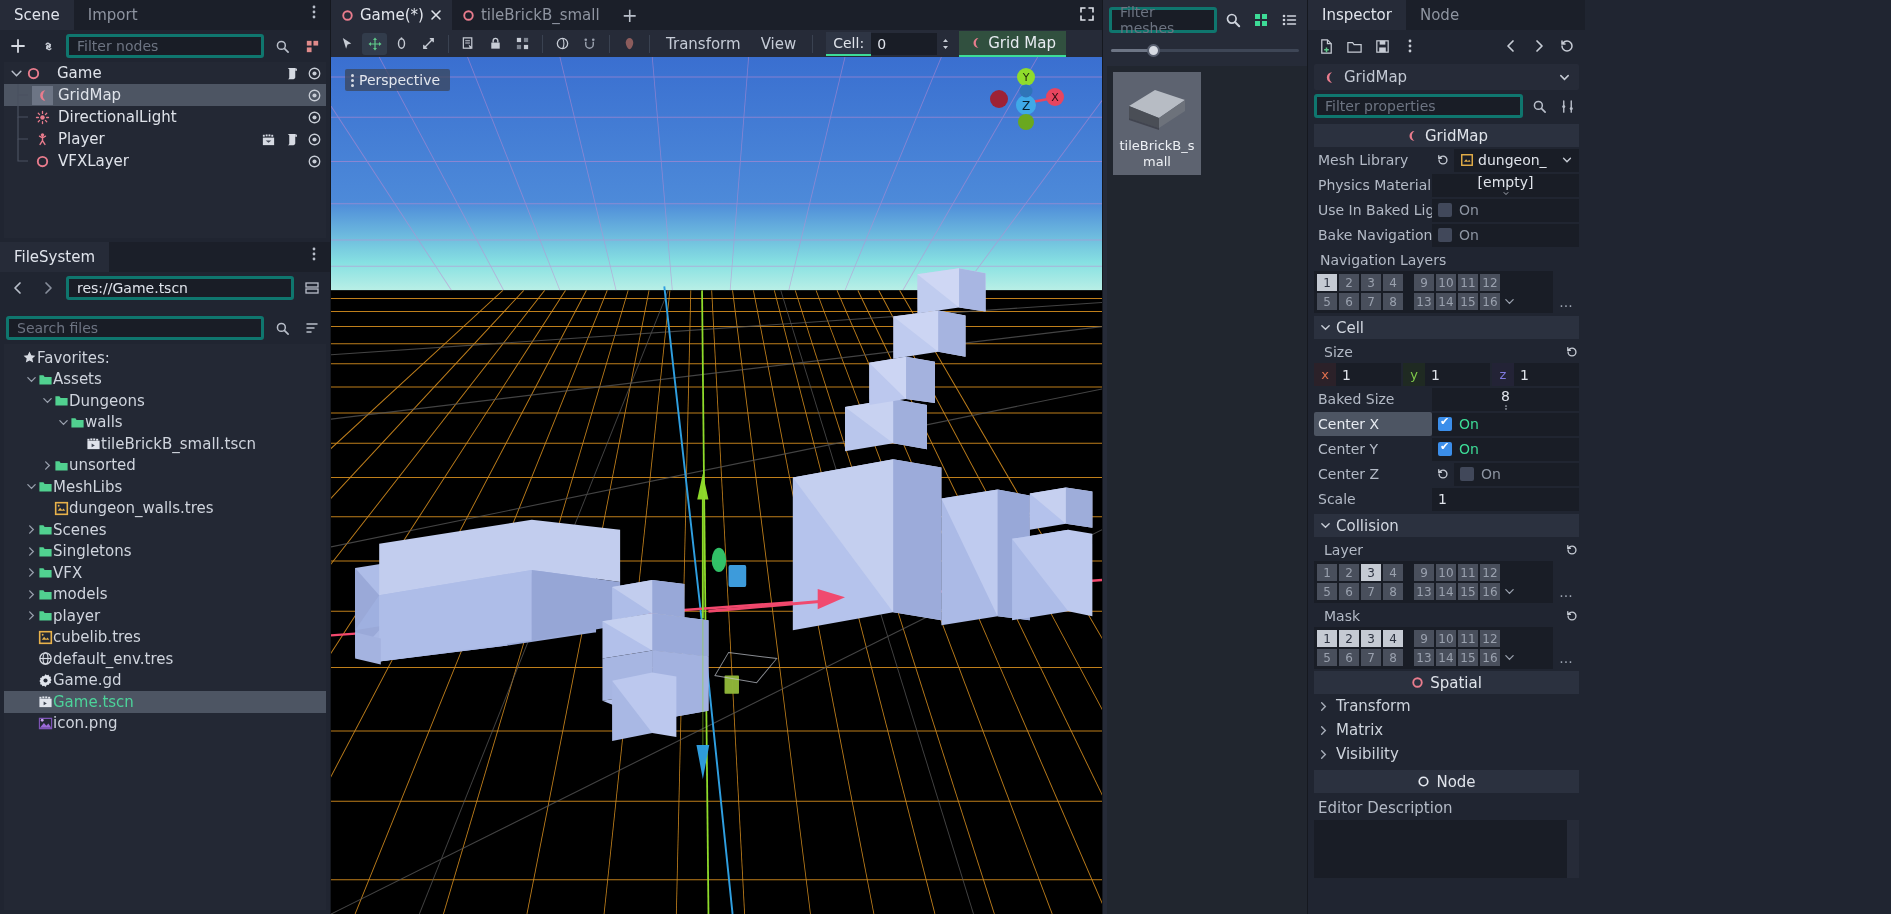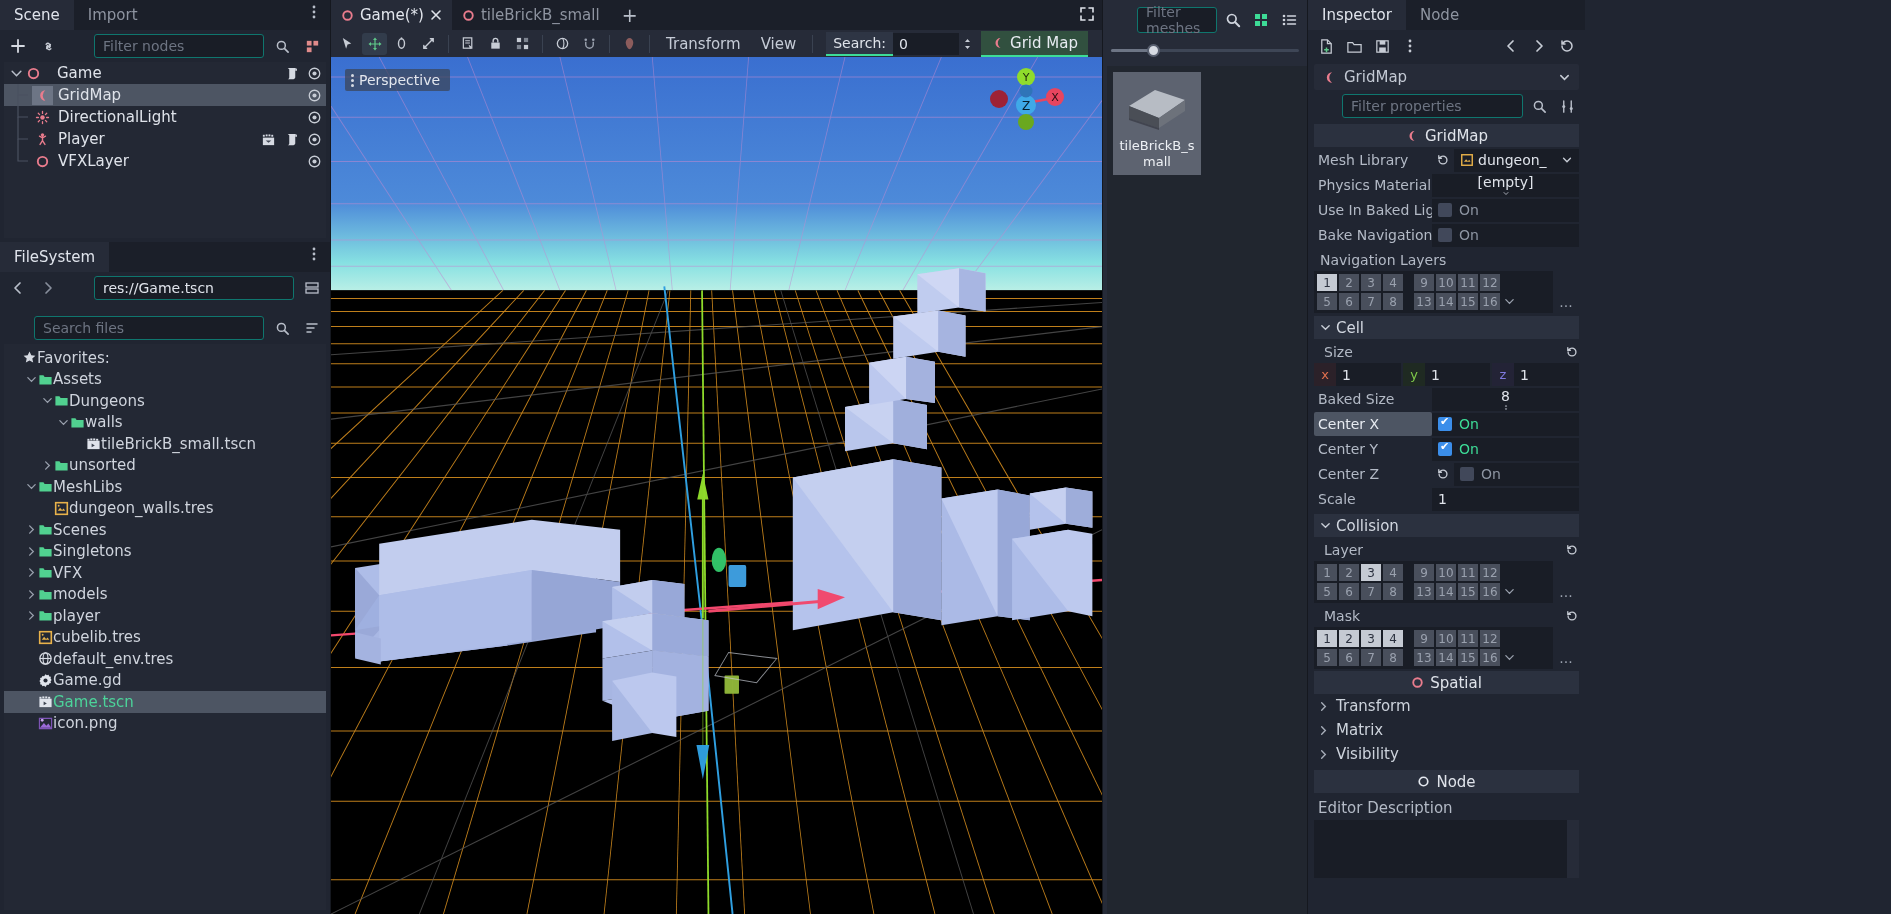--- a/index.html
+++ b/index.html
@@ -10,23 +10,23 @@
     background:#202531;
     color:#c3c9d4;
     -webkit-font-smoothing:antialiased;
   }
   .app{ position:relative; width:1585px; height:914px; display:flex; }
   .tab{ padding:5px 14px 6px; font-size:15px; color:#8e94a0; cursor:pointer; height:30px; display:flex; align-items:center; gap:6px;}
   .tab.active{ background:#262b38; color:#e0e4ec; }
   .toolrow{ display:flex; align-items:center; gap:6px; padding:4px 6px; }
   .icon-btn{ width:24px;height:24px;display:flex;align-items:center;justify-content:center;cursor:pointer;border-radius:3px;}
   .field{
-    background:#191d26; border:1px solid #0f766e; border-radius:3px;
+    background:#191d26; border:3px solid #0f766e; border-radius:3px;
     height:24px; display:flex; align-items:center; padding:0 8px;
-    color:#e0e4ec; font-size:14px; flex:1; min-width:0;margin-left:28px;
+    color:#e0e4ec; font-size:14px; flex:1; min-width:0;
   }
   .field.ph{ color:#6d7482; }
   .svgi{ display:block; }
 
   
   .left{ width:331px; background:#202531; display:flex; flex-direction:column; border-right:1px solid #15181f;}
   .panel-head{ display:flex; align-items:center; background:#1b1f29; height:30px; position:relative;}
   .panel-head .dots{ position:absolute; right:8px; top:4px; cursor:pointer;}
   .scene-panel{ display:flex; flex-direction:column; height:242px; }
   .tree{ background:#232834; margin:0 4px 4px 4px; flex:1; overflow:hidden; position:relative;}
@@ -675,21 +675,21 @@
       <div class="vtool">
         <svg class="svgi" width="15" height="15" viewBox="0 0 16 16">
             <path d="M8 2c2 0 4 2 4 5s-2 7-4 7-4-4-4-7 2-5 4-5z" fill="#8c5c5c"></path>
           </svg>
       </div>
       <div class="vsep"></div>
       <div class="menu-btn">Transform</div>
       <div class="menu-btn">View</div>
       <div class="vsep"></div>
       <div class="plane-box">
-        <div class="plane-lbl">Search:</div>
+        <div class="plane-lbl">Cell:</div>
         <div class="plane-val">0</div>
         <div class="spin">
           <svg class="svgi" width="11" height="14" viewBox="0 0 11 14">
               <path d="M5.5 2L8 5H3zM5.5 12L8 9H3z" fill="#c7ccd5"></path>
             </svg>
         </div>
       </div>
       <div class="gridmap-btn">
         <svg class="svgi" width="14" height="14" viewBox="0 0 14 14">
             <path d="M9.5 2a5 5 0 100 10A6 6 0 019.5 2z" fill="#e97c8d"></path>

